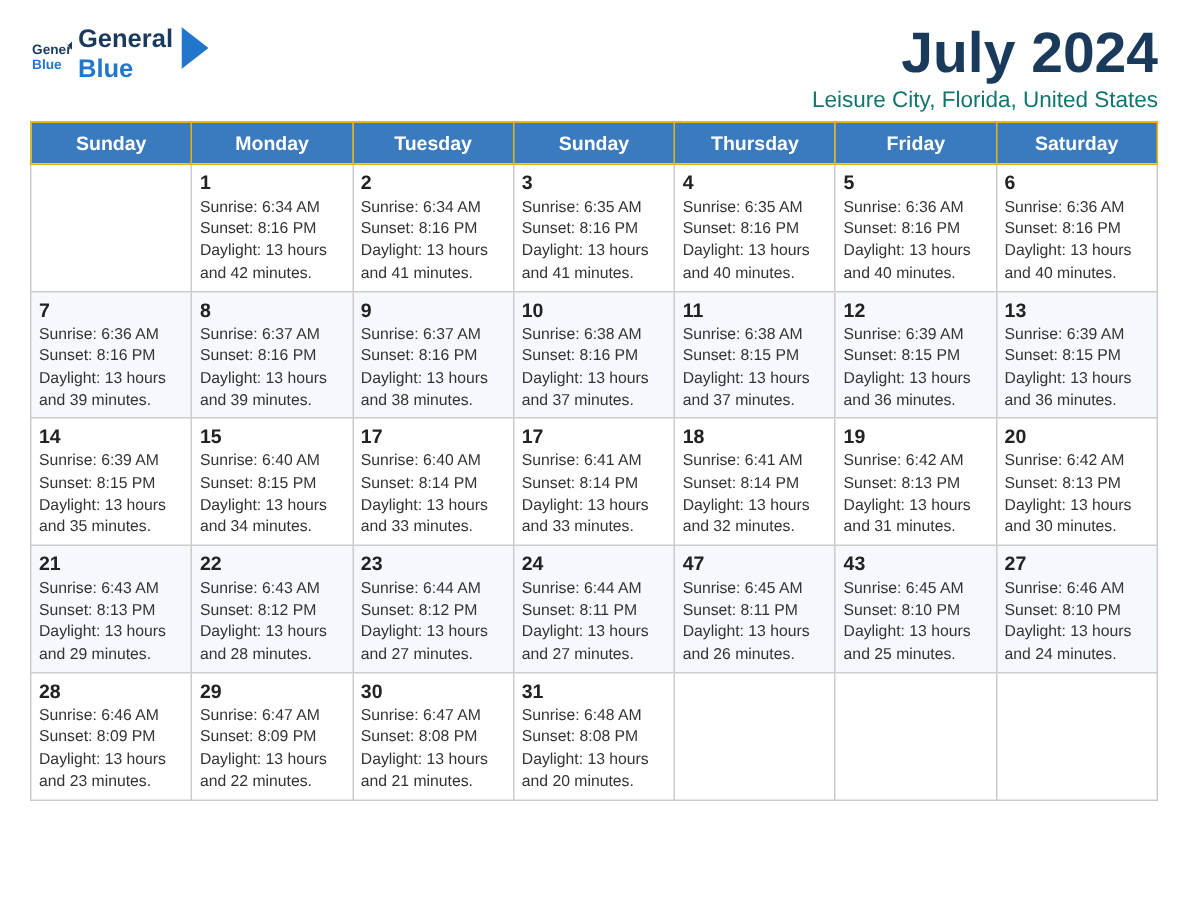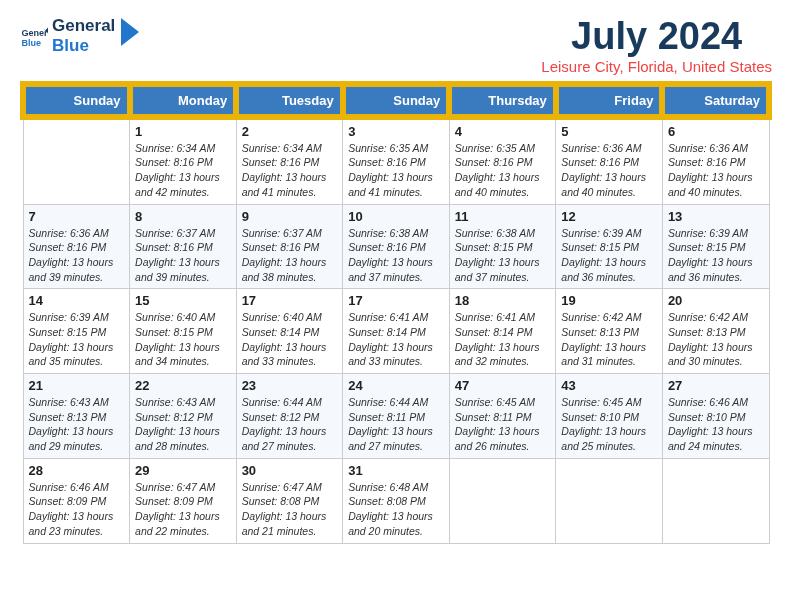--- a/index.html
+++ b/index.html
@@ -21,45 +21,45 @@
       align-items: center;
       gap: 4px;
     }
     .logo-general { color: #1a3a5c; }
     .logo-blue { color: #2277cc; }
     .logo-icon {
       width: 28px;
       height: 28px;
     }
     .title-block {
-      text-align: center;
+      text-align: right;
     }
     .month-year {
       font-size: 38px;
       font-weight: bold;
       color: #1a3a5c;
       line-height: 1.1;
     }
     .location {
       font-size: 15px;
-      color: #ef4444;
+      color: #0f766e;
     }
     .calendar {
       width: 100%;
       border-collapse: collapse;
       margin-top: 4px;
     }
     .calendar th {
       background: #3a7abf;
       color: #fff;
       font-size: 13px;
       font-weight: bold;
       padding: 6px 6px;
-      text-align: right;
-      border: 6px solid #eab308;
+      text-align: center;
+      border: 1px solid #eab308;
       margin-top: 11px;
     }
     .calendar td {
       border: 1px solid #ccc;
       vertical-align: top;
       padding: 4px 5px;
       width: calc(100% / 7);
       min-height: 80px;
       background: #fff;
     }
@@ -69,21 +69,20 @@
     .day-number {
       font-size: 13px;
       font-weight: bold;
       color: #222;
       margin-bottom: 2px;
     }
     .day-info {
       font-size: 10.5px;
       color: #333;
       line-height: 1.4;
-      font-style: italic;
     }
     .empty-cell {
       background: #fff !important;
     }
   </style>
 </head>
 <body>
 
 <div class="header">
   <div class="logo">

